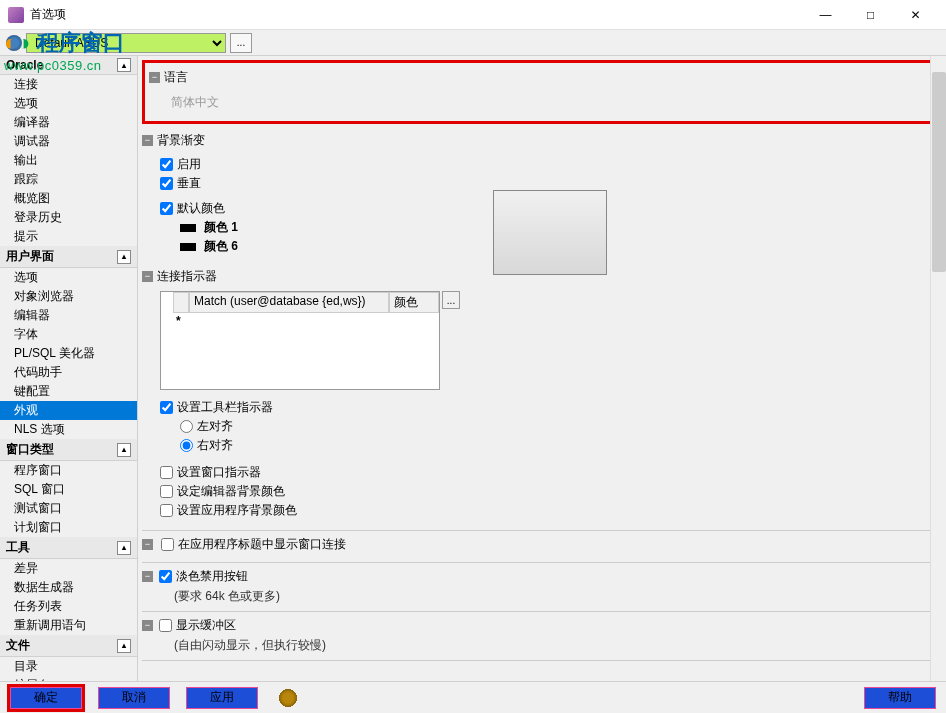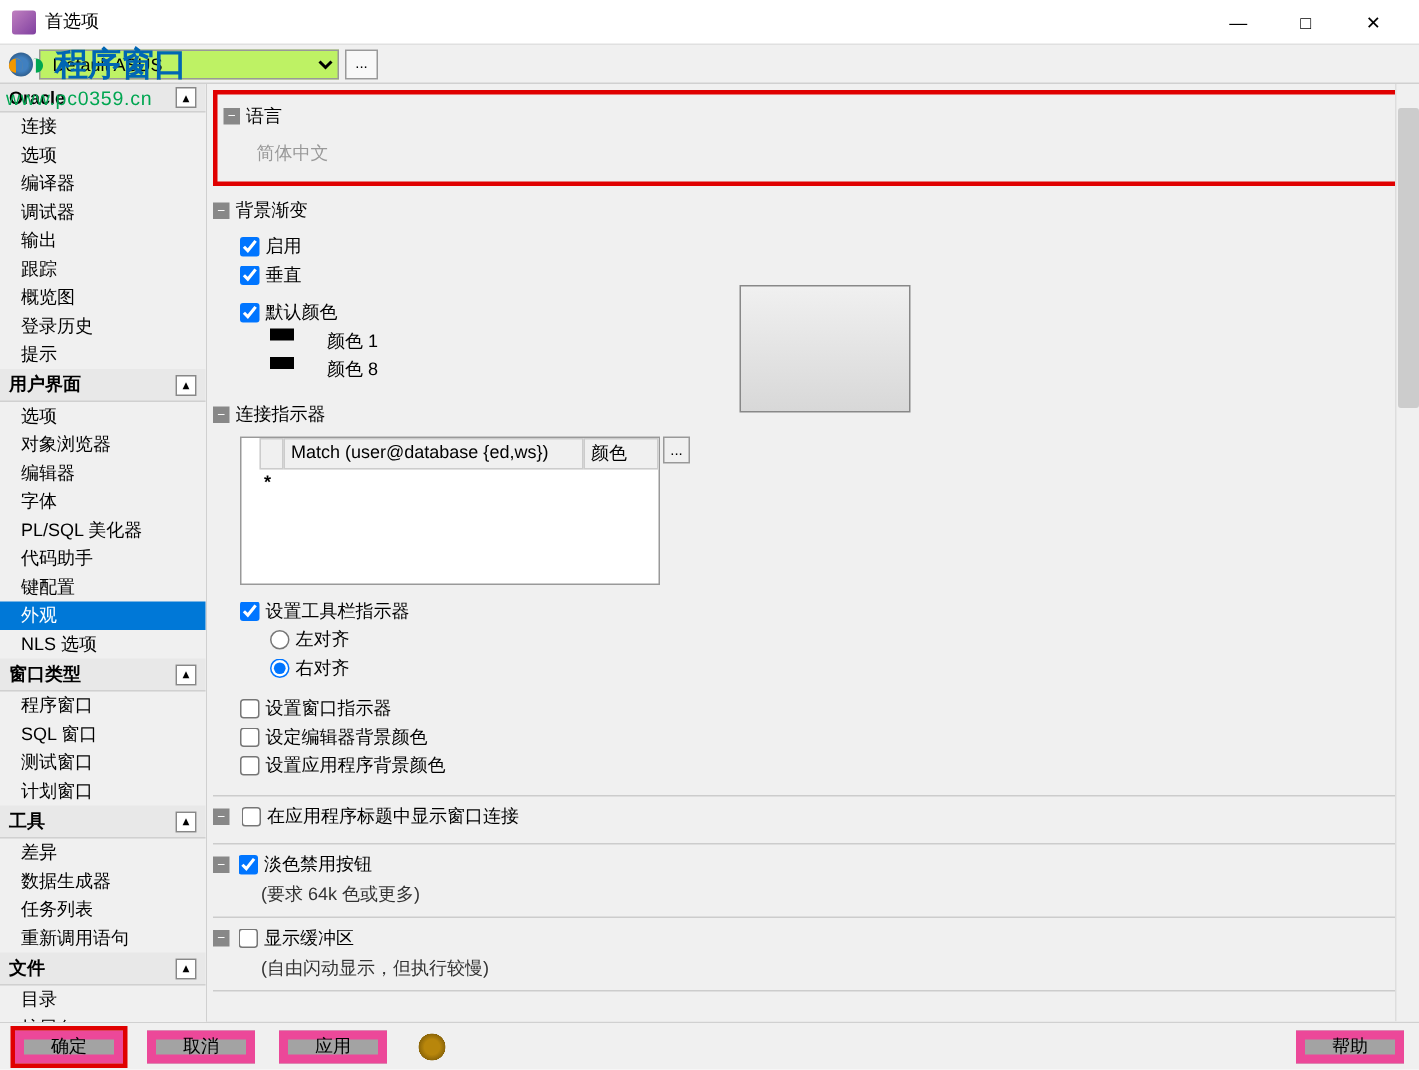--- a/index.html
+++ b/index.html
@@ -22,34 +22,34 @@
 .section { margin-bottom: 6px; }
 .section-header { display: flex; align-items: center; gap: 4px; padding: 2px 0; }
 .collapse-block { width: 11px; height: 11px; background: #888; display: flex; align-items: center; justify-content: center; color: #fff; font-size: 9px; line-height: 1; }
 .section-title { font-weight: normal; font-size: 12px; }
 .section-body { padding: 4px 0 4px 18px; }
 .highlight-red { border: 3px solid #e00000; padding: 4px 8px 6px 4px; margin-bottom: 6px; }
 .lang-combo { width: 290px; height: 20px; border: 1px solid #999; background: #fff; padding: 0 4px; display: flex; align-items: center; justify-content: space-between; }
 .lang-desc { color: #999; font-size: 12px; margin-top: 2px; padding-left: 4px; }
 .check-row { display: flex; align-items: center; gap: 4px; padding: 1px 0; }
 .check-row input { margin: 0; }
-.color-row { display: flex; gap: 22px; padding: 1px 0 1px 20px; }
+.color-row { display: flex; align-items: center; gap: 8px; padding: 1px 0 1px 20px; font-weight: bold; }
 .color-swatch { width: 16px; height: 8px; background: #000; }
 .preview-box { width: 114px; height: 85px; background: linear-gradient(to bottom, #f0f0f0, #d8d8d8); border: 1px solid #888; position: absolute; left: 355px; top: 134px; }
 .conn-table { border: 1px solid #999; background: #fff; width: 280px; padding-left: 12px; }
 .conn-header { display: flex; background: #f0f0f0; }
 .conn-header .th { border: 1px solid #ccc; padding: 1px 4px; font-size: 12px; }
 .conn-body { height: 76px; }
 .conn-body .ast { padding: 1px 3px; font-weight: bold; }
 .radio-row { display: flex; align-items: center; gap: 4px; padding: 1px 0 1px 20px; }
 .ellipsis-btn { width: 18px; height: 18px; border: 1px solid #999; background: #f0f0f0; display: inline-flex; align-items: center; justify-content: center; font-size: 10px; margin-left: 2px; }
 .sub-desc { padding-left: 32px; font-size: 12px; color: #333; }
 .divider { border-top: 1px solid #ccc; margin: 2px 0; }
 .footer { height: 32px; background: #f0f0f0; border-top: 1px solid #d0d0d0; display: flex; align-items: center; padding: 0 10px; gap: 16px; }
-.btn { width: 72px; height: 22px; border: 6px solid #ec4899; background: #a3a3a3; font-size: 12px; display: flex; align-items: center; justify-content: center; cursor: pointer; }
+.btn { width: 72px; height: 22px; border: 1px solid #ec4899; background: #1d4ed8; font-size: 12px; display: flex; align-items: center; justify-content: center; cursor: pointer; }
 .btn.highlight { outline: 3px solid #e00000; }
 .spacer { flex: 1; }
 .watermark { position: absolute; top: 28px; left: 4px; pointer-events: none; z-index: 100; }
 .wm-logo { font-size: 22px; font-weight: bold; }
 .wm-logo .o { color: #f39800; }
 .wm-logo .g { color: #00a651; }
 .wm-logo .cn { color: #0066b3; }
 .wm-url { font-size: 13px; color: #00a651; font-family: Arial; letter-spacing: 0.5px; }
 .scroll-indicator { position: absolute; right: 0; top: 0; width: 16px; height: 100%; background: #f0f0f0; border-left: 1px solid #ddd; }
 .scroll-thumb { position: absolute; top: 16px; width: 14px; left: 1px; height: 200px; background: #ccc; border-radius: 2px; }
@@ -169,21 +169,21 @@
           <div class="check-row">
               <input type="checkbox" checked="" style="">
               <span>默认颜色</span>
             </div>
           <div class="color-row">
               <div class="color-swatch"></div>
               <span>颜色 1</span>
             </div>
           <div class="color-row">
               <div class="color-swatch"></div>
-              <span>颜色 8</span>
+              <span>颜色 6</span>
             </div>
         </div>
       </div>
       <div class="preview-box"></div>
     </div>
 
     <div class="section">
       <div class="section-header">
         <div class="collapse-block">−</div>
         <div class="section-title">连接指示器</div>

